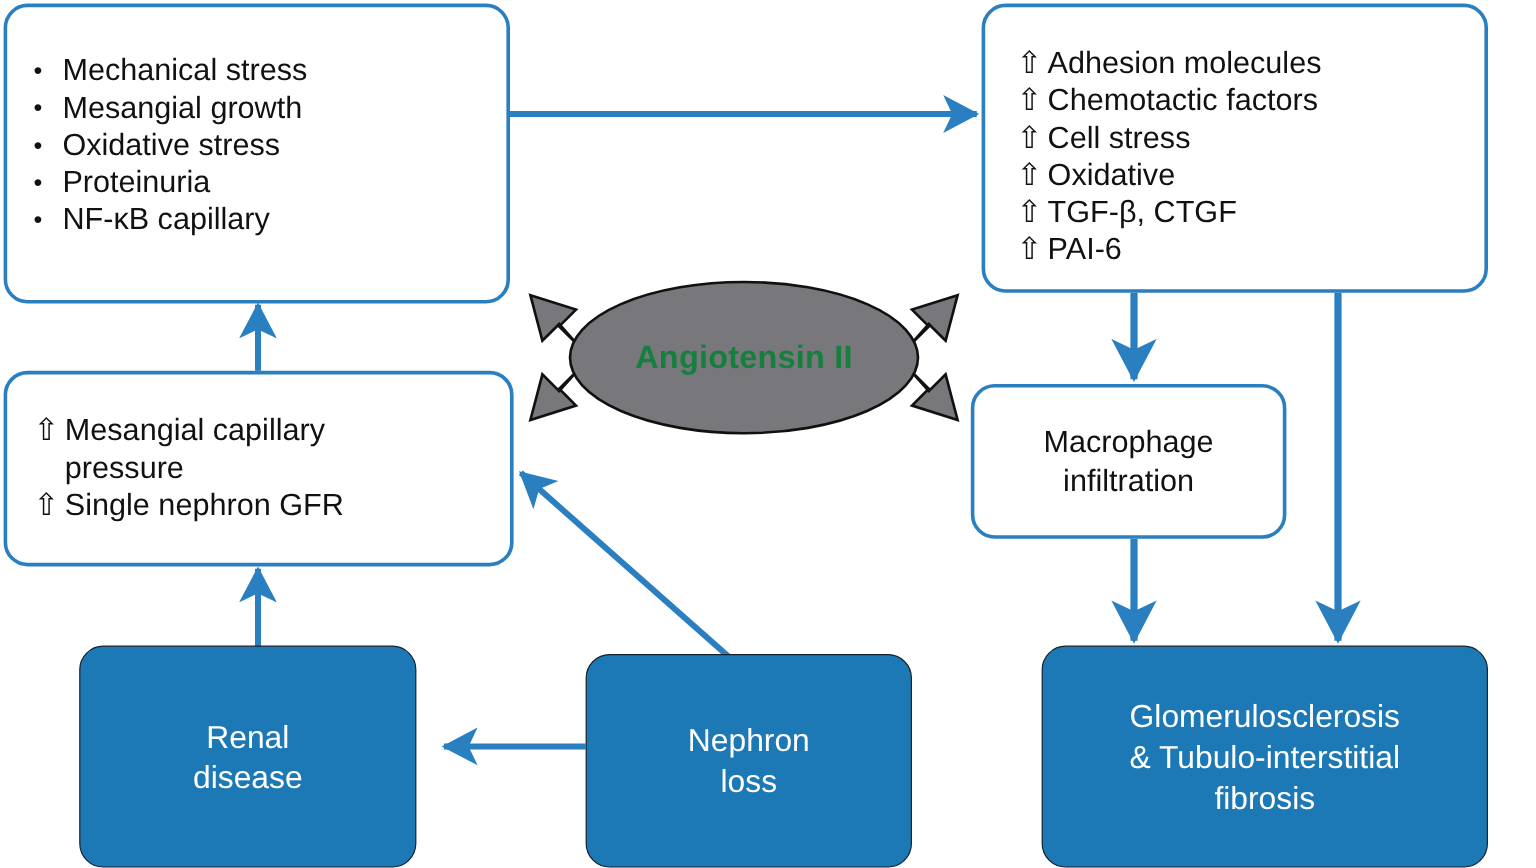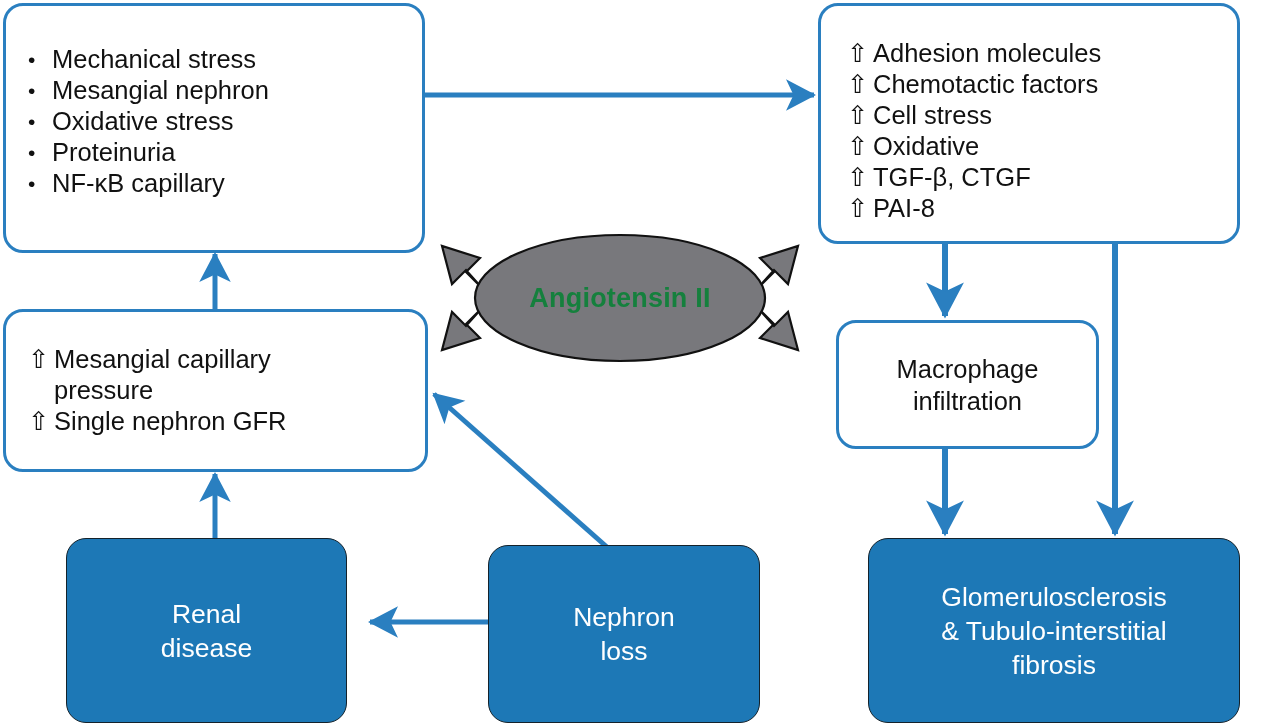--- a/index.html
+++ b/index.html
@@ -62,21 +62,21 @@
     white-space:pre-line;
   }
   .filled .plain{font-size:26.5px;line-height:34px;}
 
   
   #box-upstream   {left:3px;   top:3px;    width:422px; height:250px; padding:18px 20px 0 22px; align-items:flex-start;}
   #box-upstream .body{padding-top:20px;}
   #box-mediators  {left:818px; top:3px;    width:422px; height:241px; padding:16px 18px 0 26px; align-items:flex-start;}
   #box-mediators .body{padding-top:16px;}
   #box-hemodynamics{left:3px;  top:309px;  width:425px; height:163px; padding:0 16px 0 22px;}
-  #box-macrophage {left:836px; top:320px;  width:263px; height:129px;}
+  #box-macrophage {left:809px; top:320px;  width:263px; height:129px;}
   #box-renal      {left:66px;  top:538px;  width:281px; height:185px;}
   #box-nephron    {left:488px; top:545px;  width:272px; height:178px;}
   #box-fibrosis   {left:868px; top:538px;  width:372px; height:185px;}
 
   
   #burst{position:absolute;left:420px;top:228px;width:400px;height:140px;}
   #burst-label{
     position:absolute;left:420px;top:228px;width:400px;height:140px;
     display:flex;align-items:center;justify-content:center;
     font-size:27px;font-weight:bold;color:#15803d;
@@ -125,37 +125,37 @@
 
       <ellipse cx="200" cy="70" rx="145" ry="63"></ellipse>
     </g>
   </svg>
   <div id="burst-label">Angiotensin II</div>
 
   <div id="box-upstream" class="node outline">
     <div class="body">
       <ul class="items">
         <li><span class="mk bullet">•</span><span class="txt">Mechanical stress</span></li>
-        <li><span class="mk bullet">•</span><span class="txt">Mesangial nephron</span></li>
+        <li><span class="mk bullet">•</span><span class="txt">Mesangial growth</span></li>
         <li><span class="mk bullet">•</span><span class="txt">Oxidative stress</span></li>
         <li><span class="mk bullet">•</span><span class="txt">Proteinuria</span></li>
         <li><span class="mk bullet">•</span><span class="txt">NF-κB capillary</span></li>
       </ul>
     </div>
   </div>
 
   <div id="box-mediators" class="node outline">
     <div class="body">
       <ul class="items">
         <li><span class="mk">⇧</span><span class="txt">Adhesion molecules</span></li>
         <li><span class="mk">⇧</span><span class="txt">Chemotactic factors</span></li>
         <li><span class="mk">⇧</span><span class="txt">Cell stress</span></li>
         <li><span class="mk">⇧</span><span class="txt">Oxidative</span></li>
         <li><span class="mk">⇧</span><span class="txt">TGF-β, CTGF</span></li>
-        <li><span class="mk">⇧</span><span class="txt">PAI-8</span></li>
+        <li><span class="mk">⇧</span><span class="txt">PAI-6</span></li>
       </ul>
     </div>
   </div>
 
   <div id="box-hemodynamics" class="node outline">
     <div class="body">
       <ul class="items">
         <li><span class="mk">⇧</span><span class="txt">Mesangial capillary
 pressure</span></li>
         <li><span class="mk">⇧</span><span class="txt">Single nephron GFR</span></li>

